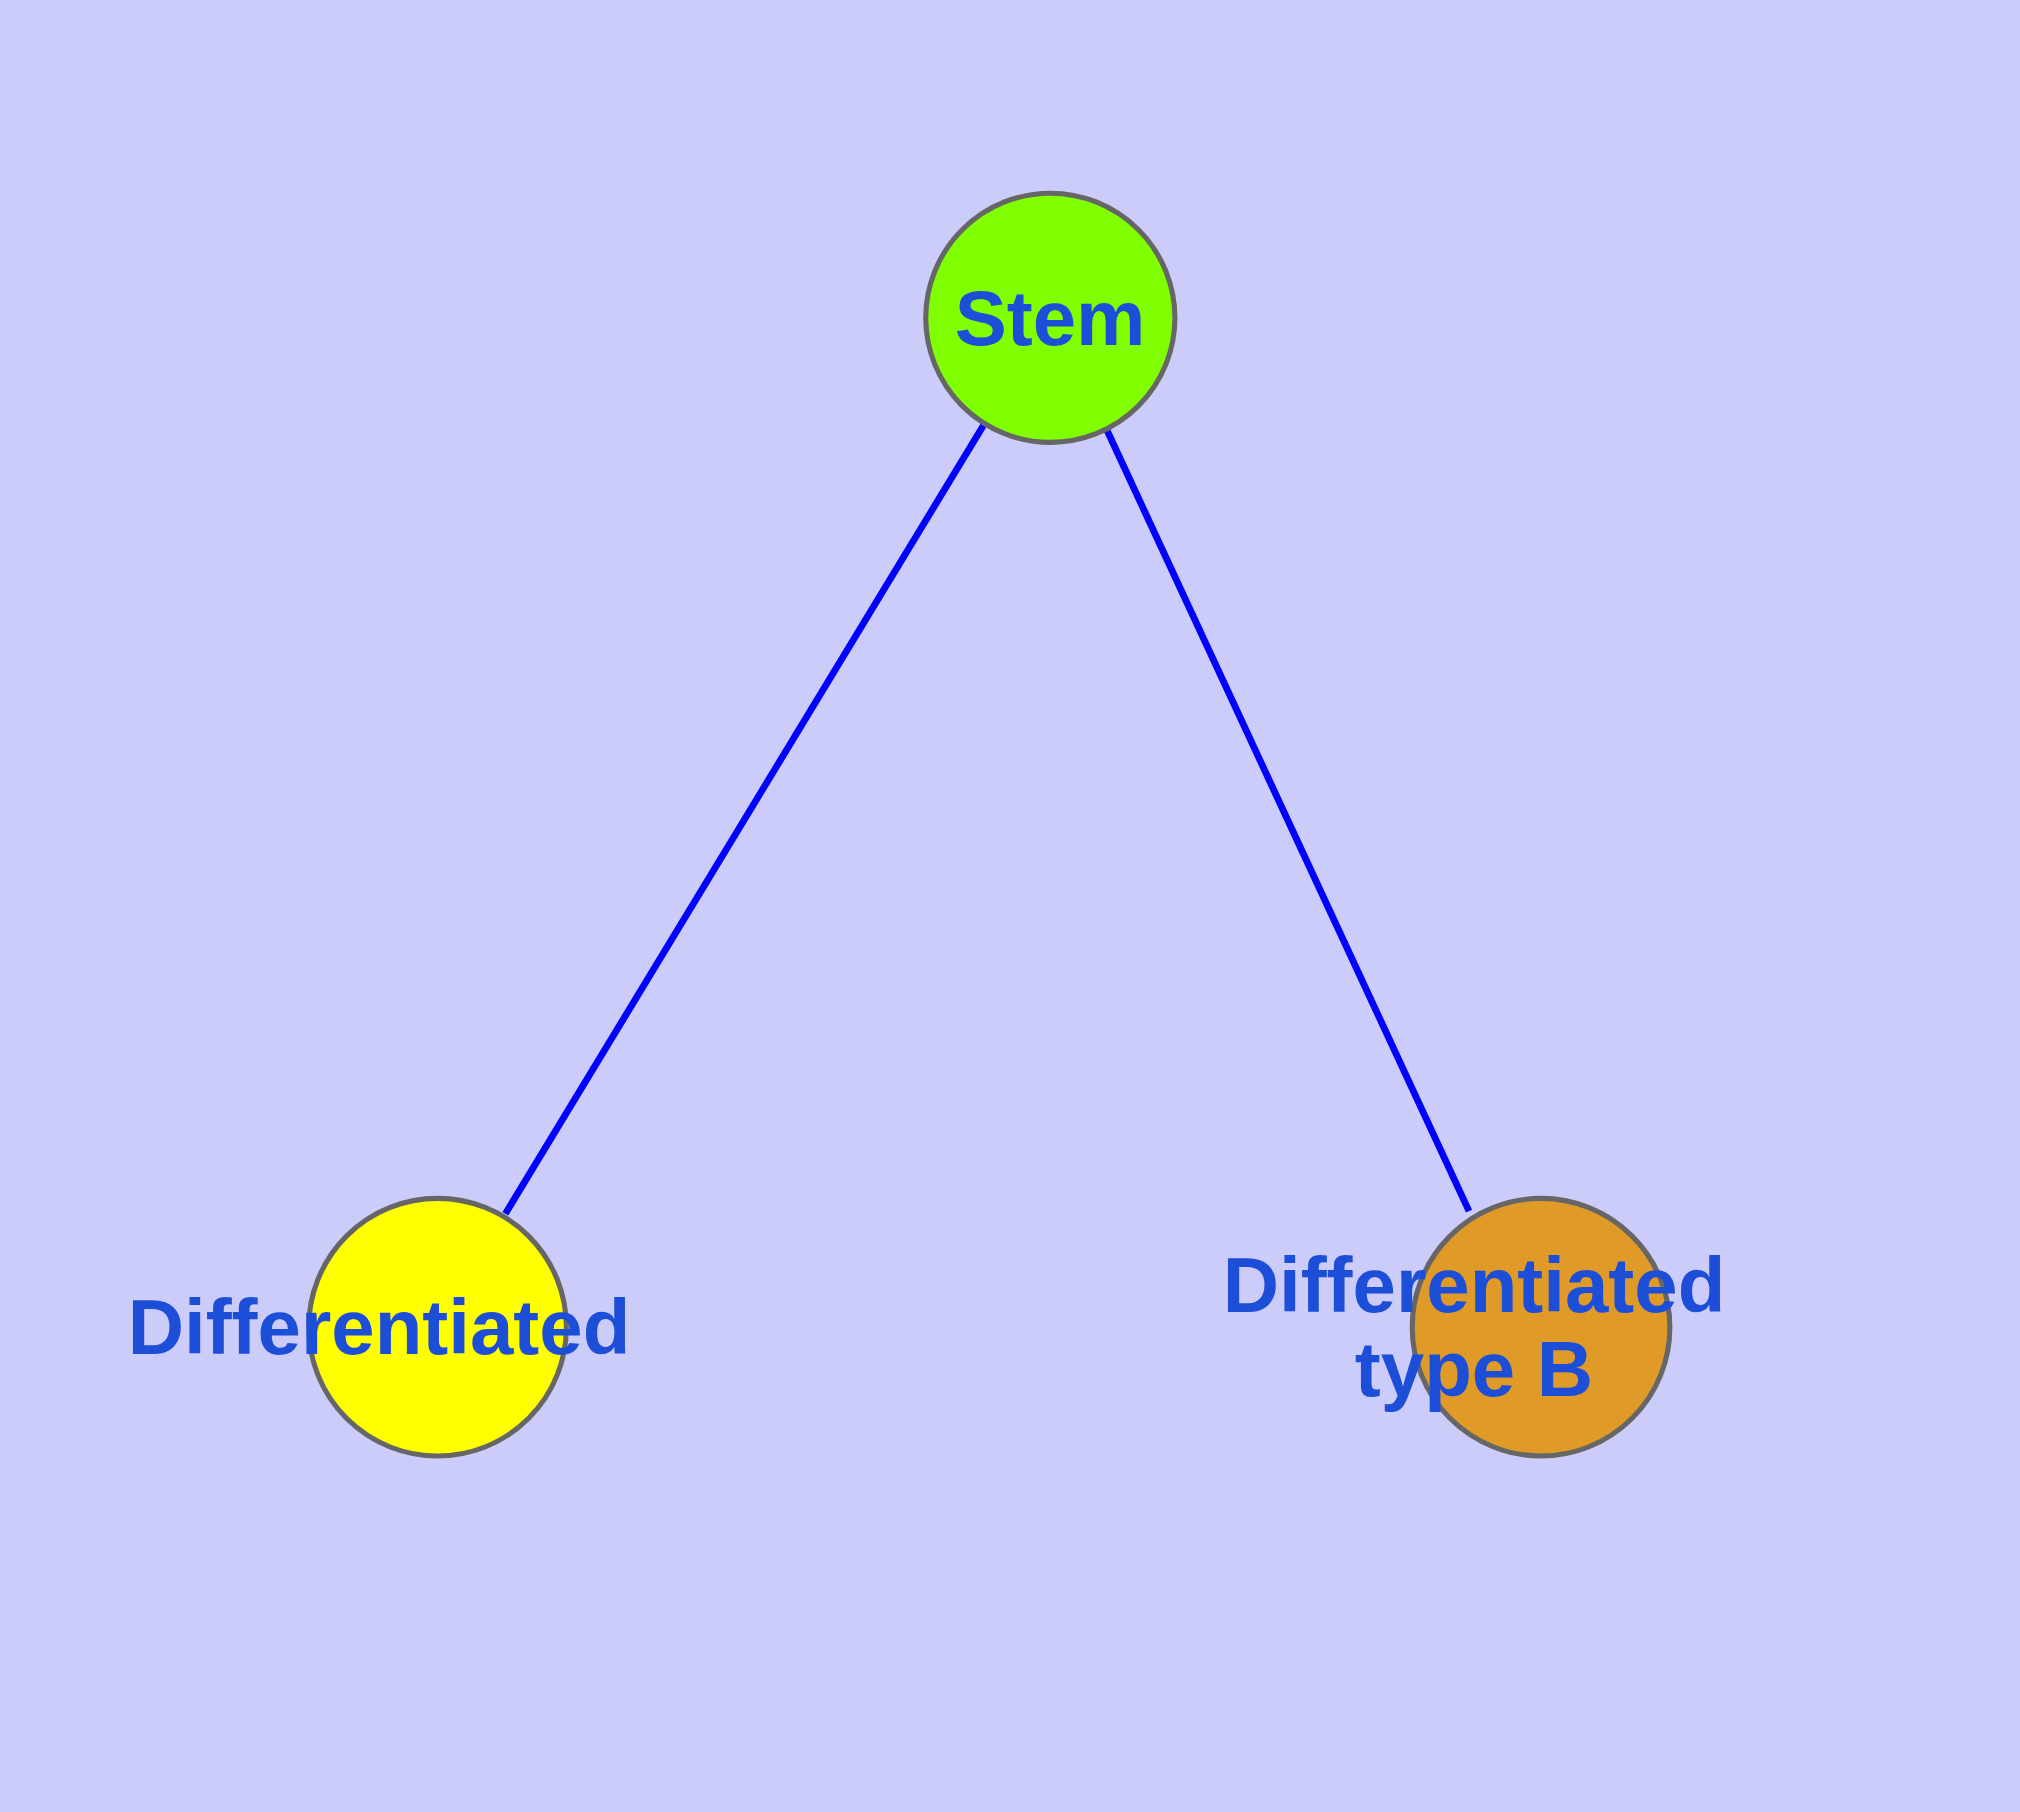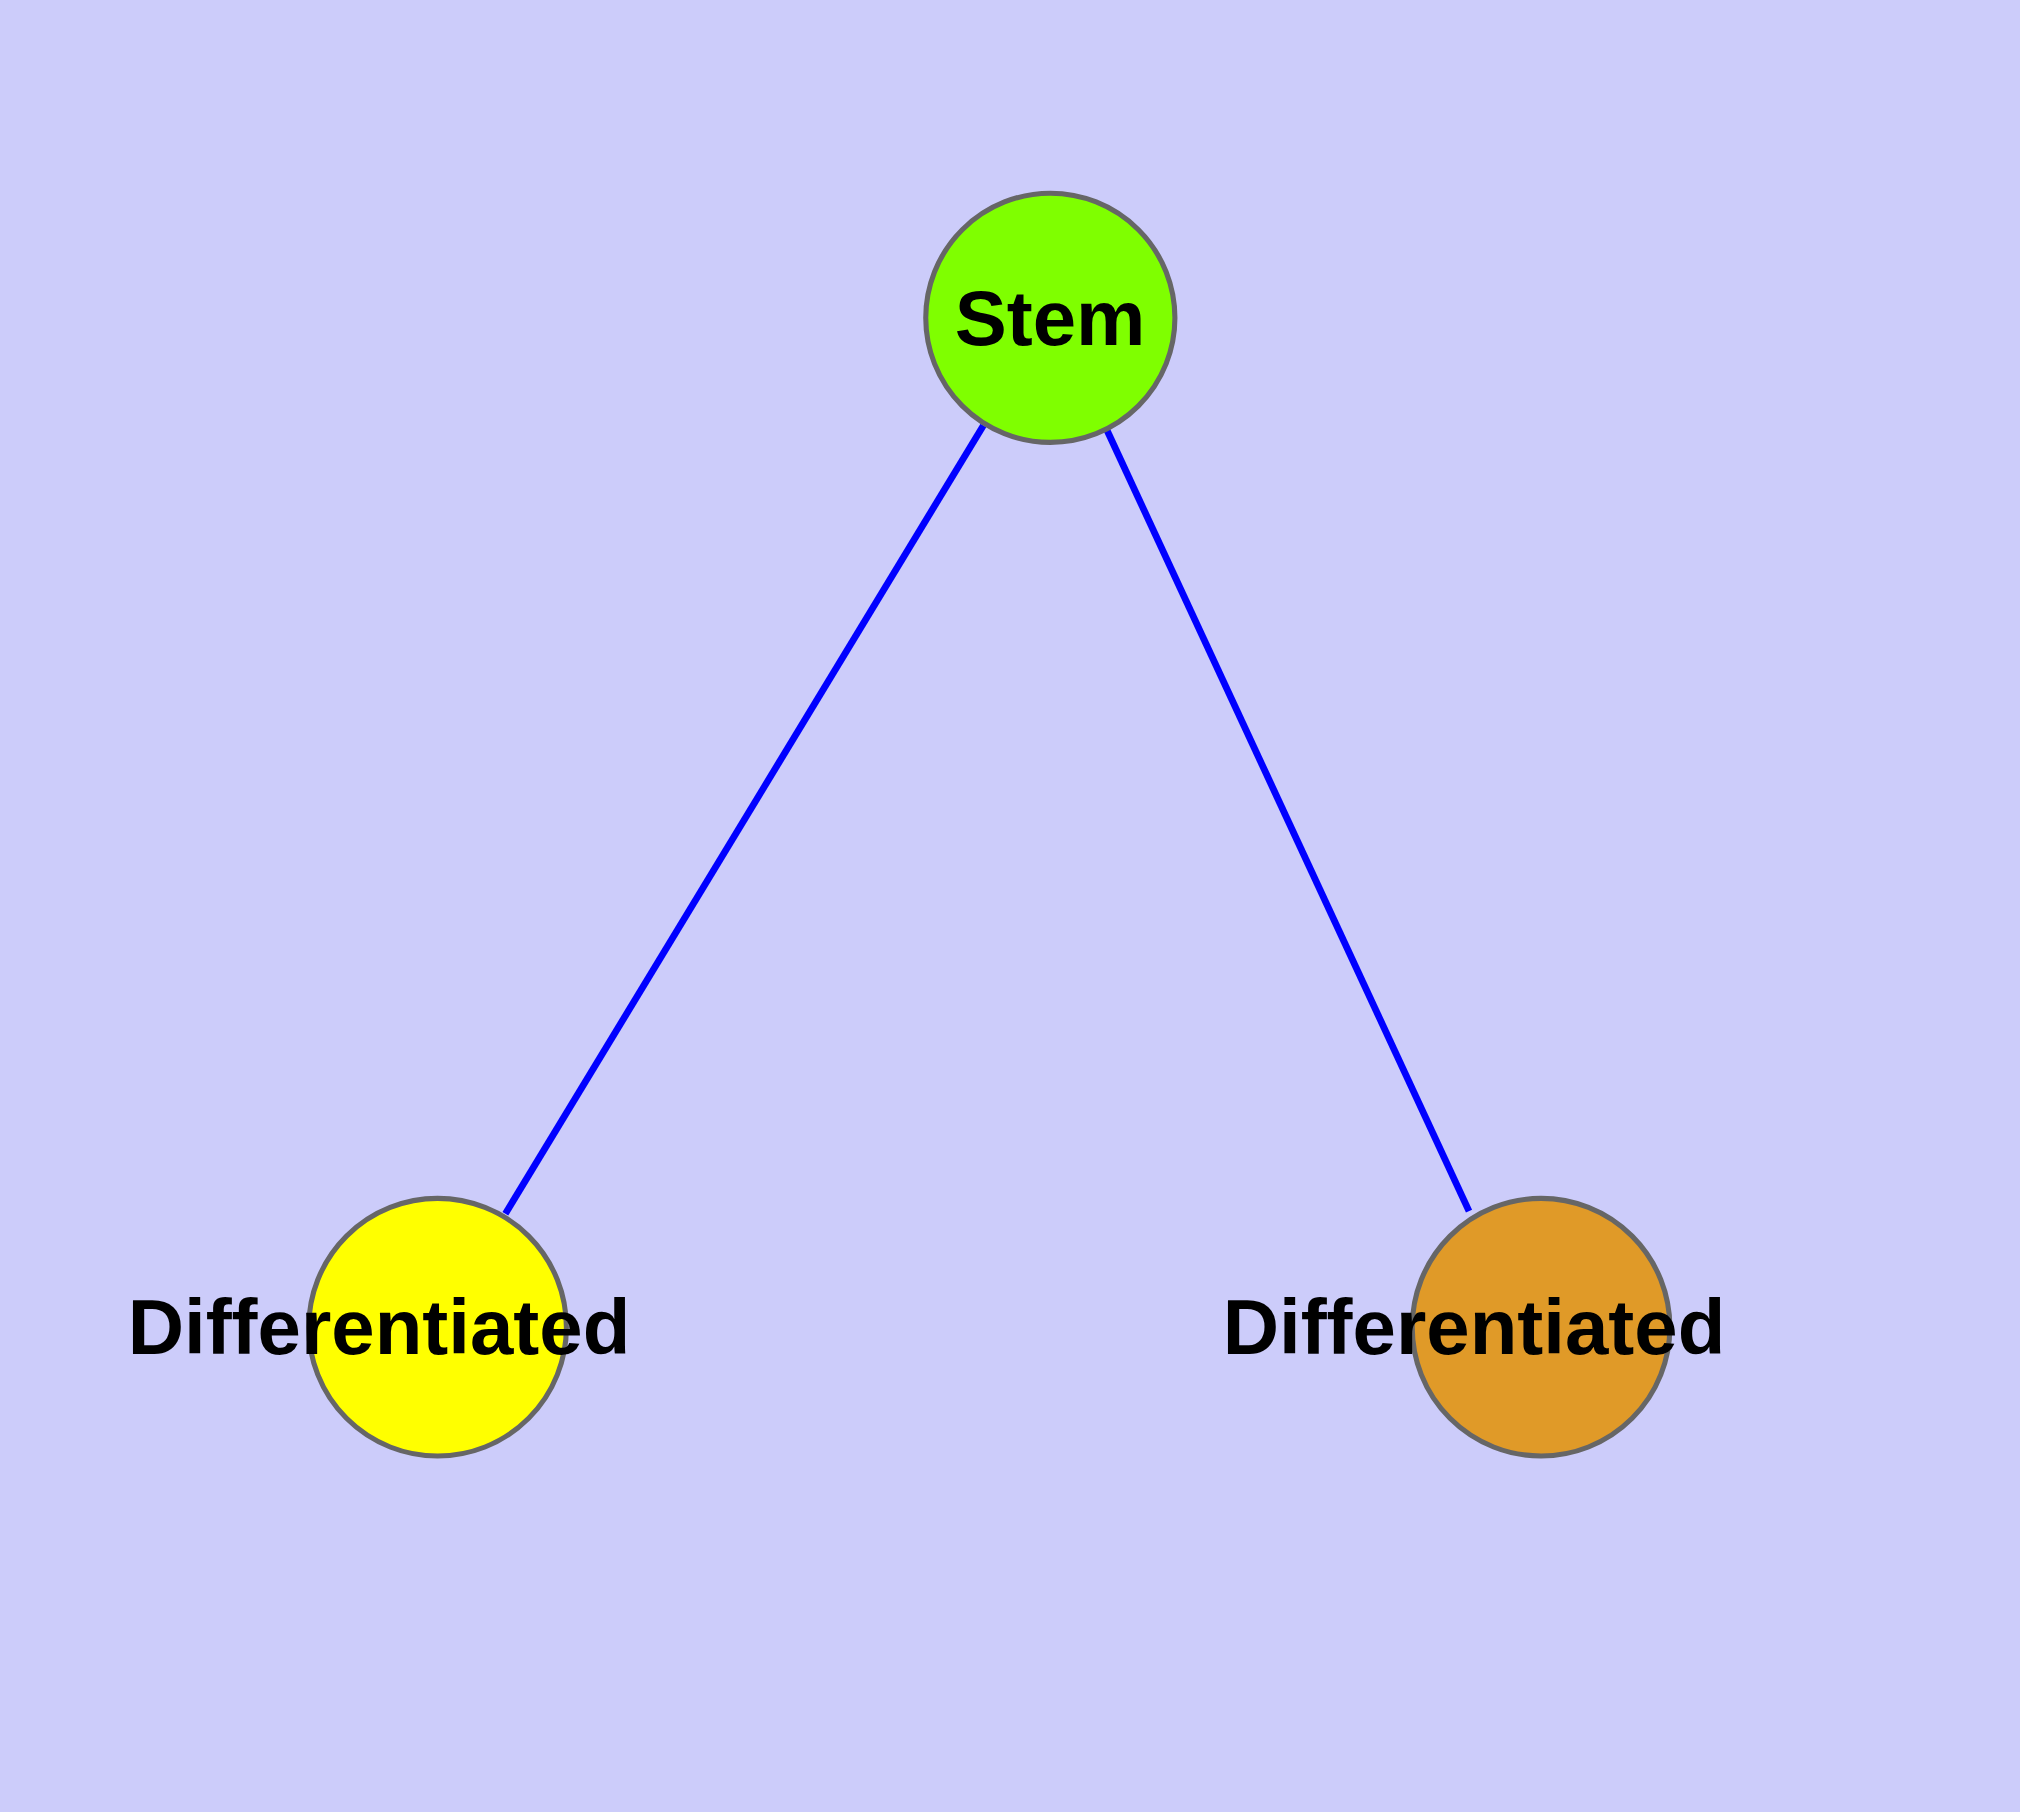--- a/index.html
+++ b/index.html
@@ -25,21 +25,21 @@
     top: 0;
     width: 2021px;
     height: 1812px;
     display: block;
   }
   .node-label {
     position: absolute;
     text-align: center;
     font-family: "Liberation Sans", sans-serif;
     font-weight: bold;
-    color: #000000;
+    color: #1d4ed8;
     line-height: 1.08;
     white-space: pre;
     pointer-events: none;
     user-select: none;
   }
   #label-stem {
     font-size: 78px;
     left: 1050px;
     top: 318px;
     transform: translate(-50%, -50%);
@@ -73,16 +73,16 @@
       <circle cx="1239" cy="375" r="147" fill="#7fff00" stroke="#666666" stroke-width="6"></circle>
       <circle cx="516" cy="1566" r="152" fill="#ffff00" stroke="#666666" stroke-width="6"></circle>
       <circle cx="1818" cy="1566" r="152" fill="#e09a28" stroke="#666666" stroke-width="6"></circle>
     </g>
   </svg>
 
   <div class="node-label" id="label-stem">Stem</div>
 
   <div class="node-label" id="label-diffA"><span>Differentiated</span><br></div>
 
-  <div class="node-label" id="label-diffB"><span>Differentiated</span><br></div>
+  <div class="node-label" id="label-diffB"><span>Differentiated</span><br><span>type B</span></div>
 
 </div>
 
 
 </body></html>

